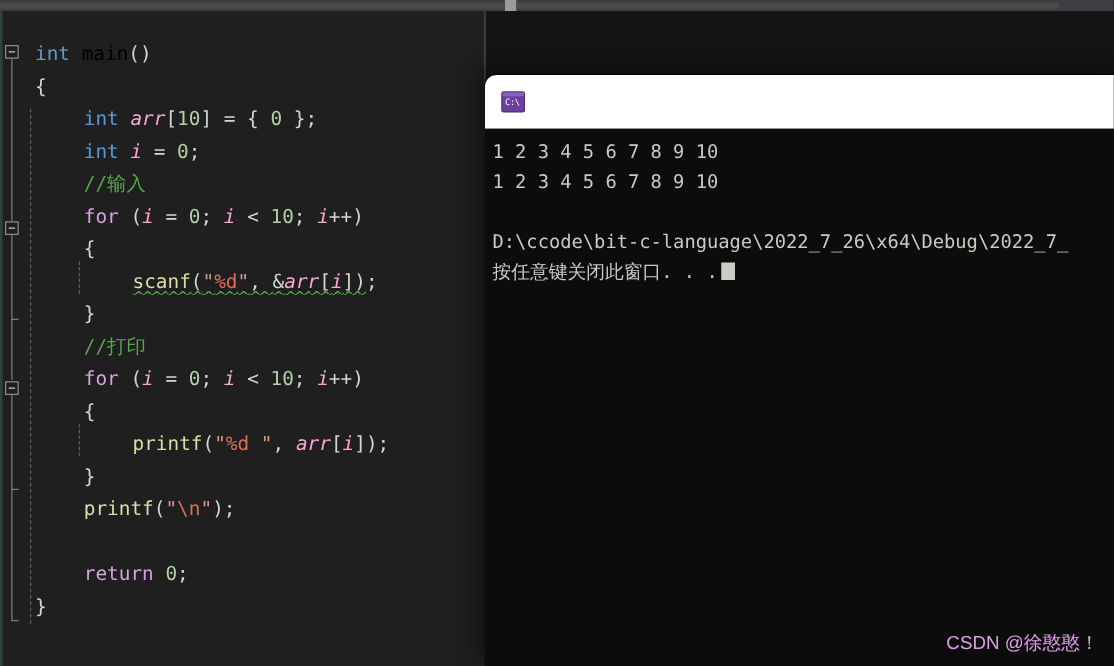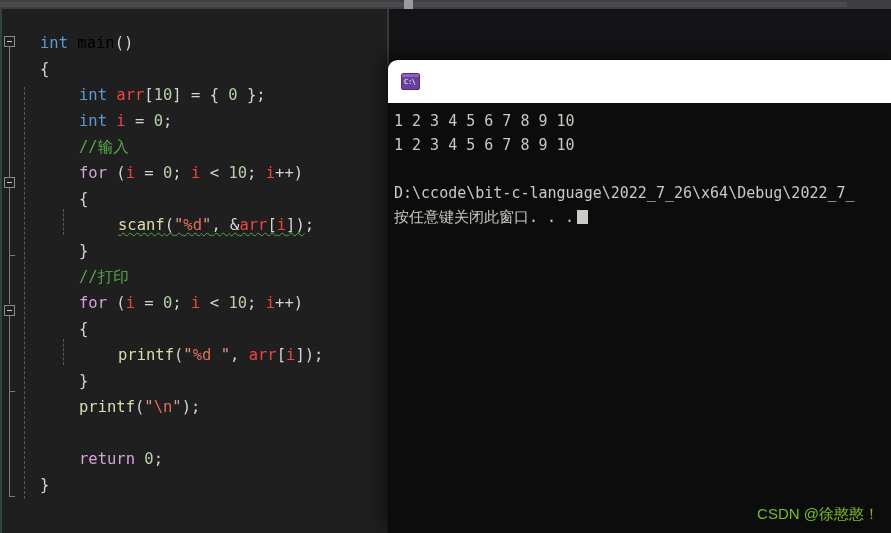--- a/index.html
+++ b/index.html
@@ -57,25 +57,25 @@
   }
   .fold-box::before{
     content:"";position:absolute;left:2px;top:4px;width:5px;height:1px;background:#c8c8c8;
   }
   .fold-line{position:absolute;width:1px;background:#7a7a7a;}
   .fold-tick{position:absolute;height:1px;width:6px;background:#7a7a7a;}
   .indent-guide{position:absolute;width:0;border-left:1px dashed #5a5a5a;}
 
   
   #code{position:absolute;left:0;top:0;width:389px;height:524px;font-size:15.5px;line-height:26px;white-space:pre;}
-  .ln{position:absolute;left:16px;width:389px;height:26px;}
+  .ln{position:absolute;left:4px;width:389px;height:26px;}
   .ln span{font-family:"DejaVu Sans Mono",monospace;}
   .kw{color:#569cd6;}        
   .kw2{color:#d8a0df;}       
-  .var{color:#ef4444;}       
+  .var{color:#f9a8d4;font-style:italic;}       
   .num{color:#b5cea8;}       
   .punc{color:#d4d4d4;}      
   .fn{color:#dcdcaa;}        
   .str{color:#d69d85;}       
   .fmt{color:#e06c5a;}       
   .cmt{color:#57a64a;}       
   .squig{
     text-decoration: underline;
     text-decoration-style: wavy;
     text-decoration-color:#57a64a;
@@ -122,21 +122,21 @@
   #console-body .gap{height:24px;}
   .cursor-block{
     display:inline-block;width:11px;height:14px;background:#cccac4;
     vertical-align:-2px;margin-left:3px;
   }
 
   
   #watermark{
     position:absolute;right:12px;bottom:9px;
     font-family:"Liberation Sans","DejaVu Sans",sans-serif;
-    font-size:15px;color:#84cc16;opacity:.92;white-space:nowrap;
+    font-size:15px;color:#f0abfc;opacity:.92;white-space:nowrap;
   }
 </style>
 </head>
 <body>
 
 <div id="desktop">
   <div id="wallpaper-swirl">
     <div class="arc a1"></div>
     <div class="arc a2"></div>
   </div>

